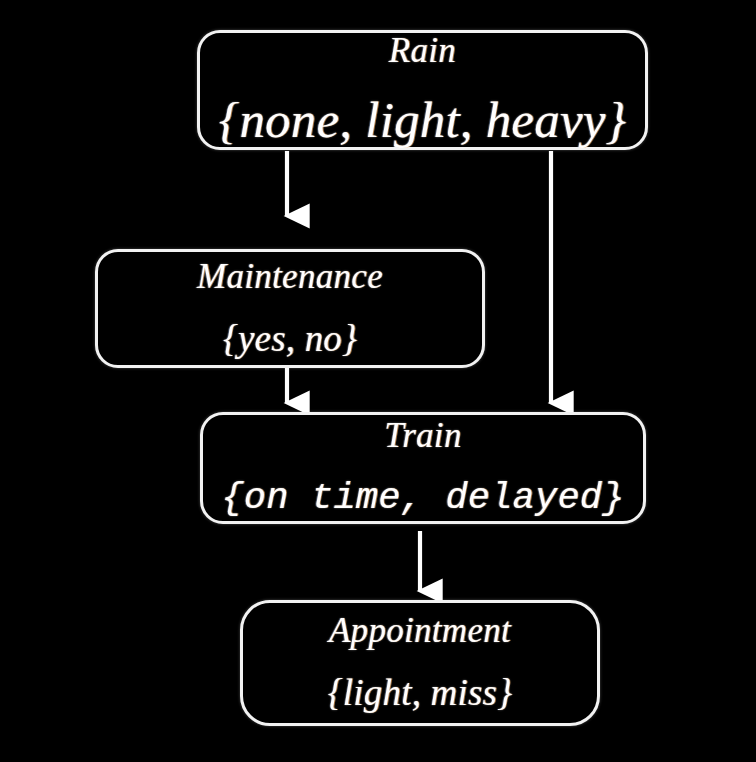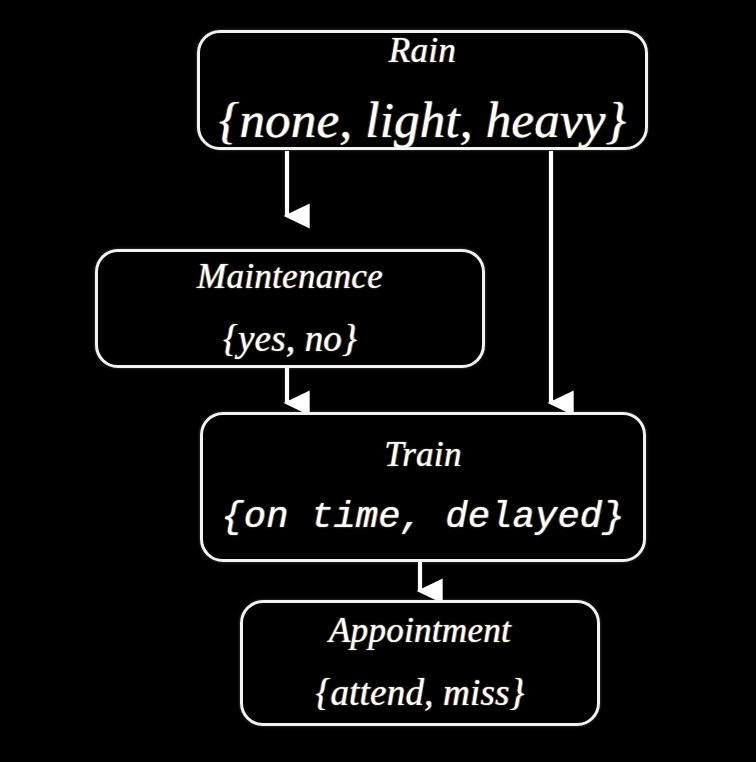--- a/index.html
+++ b/index.html
@@ -68,22 +68,22 @@
   }
   .node-states {
     font-size: 37px;
     letter-spacing: 0.2px;
     margin-top: 2px;
   }
 
   
   #node-rain        { left: 197px; top: 30px;  width: 451px; height: 120px; }
   #node-maintenance { left: 95px;  top: 225px; width: 390px; height: 119px; margin-top: 24px; }
-  #node-train       { left: 200px; top: 412px; width: 446px; height: 150px; }
-  #node-appointment { left: 240px; top: 600px; width: 360px; height: 126px; }
+  #node-train       { left: 200px; top: 412px; width: 446px; height: 112px; }
+  #node-appointment { left: 240px; top: 600px; width: 360px; height: 126px; border-radius: 30px; }
 
   #node-rain .node-name        { font-size: 35px; }
   #node-rain .node-states      { font-size: 51px; }
   #node-maintenance .node-name { font-size: 35px; }
   #node-maintenance .node-states { font-size: 37px; font-family: Liberation Serif, serif; }
   #node-train .node-name       { font-size: 35px; }
   #node-train .node-states     { font-size: 37px; font-family: Liberation Mono, monospace; }
   #node-appointment .node-name   { font-size: 35px; }
   #node-appointment .node-states { font-size: 37px; }
 </style>
@@ -118,16 +118,16 @@
     <span class="node-states">{yes, no}</span>
   </div>
 
   <div class="node" id="node-train">
     <span class="node-name">Train</span>
     <span class="node-states">{on time, delayed}</span>
   </div>
 
   <div class="node" id="node-appointment">
     <span class="node-name">Appointment</span>
-    <span class="node-states">{attend, miss}</span>
+    <span class="node-states">{light, miss}</span>
   </div>
 
 </div>
 
 </body></html>

